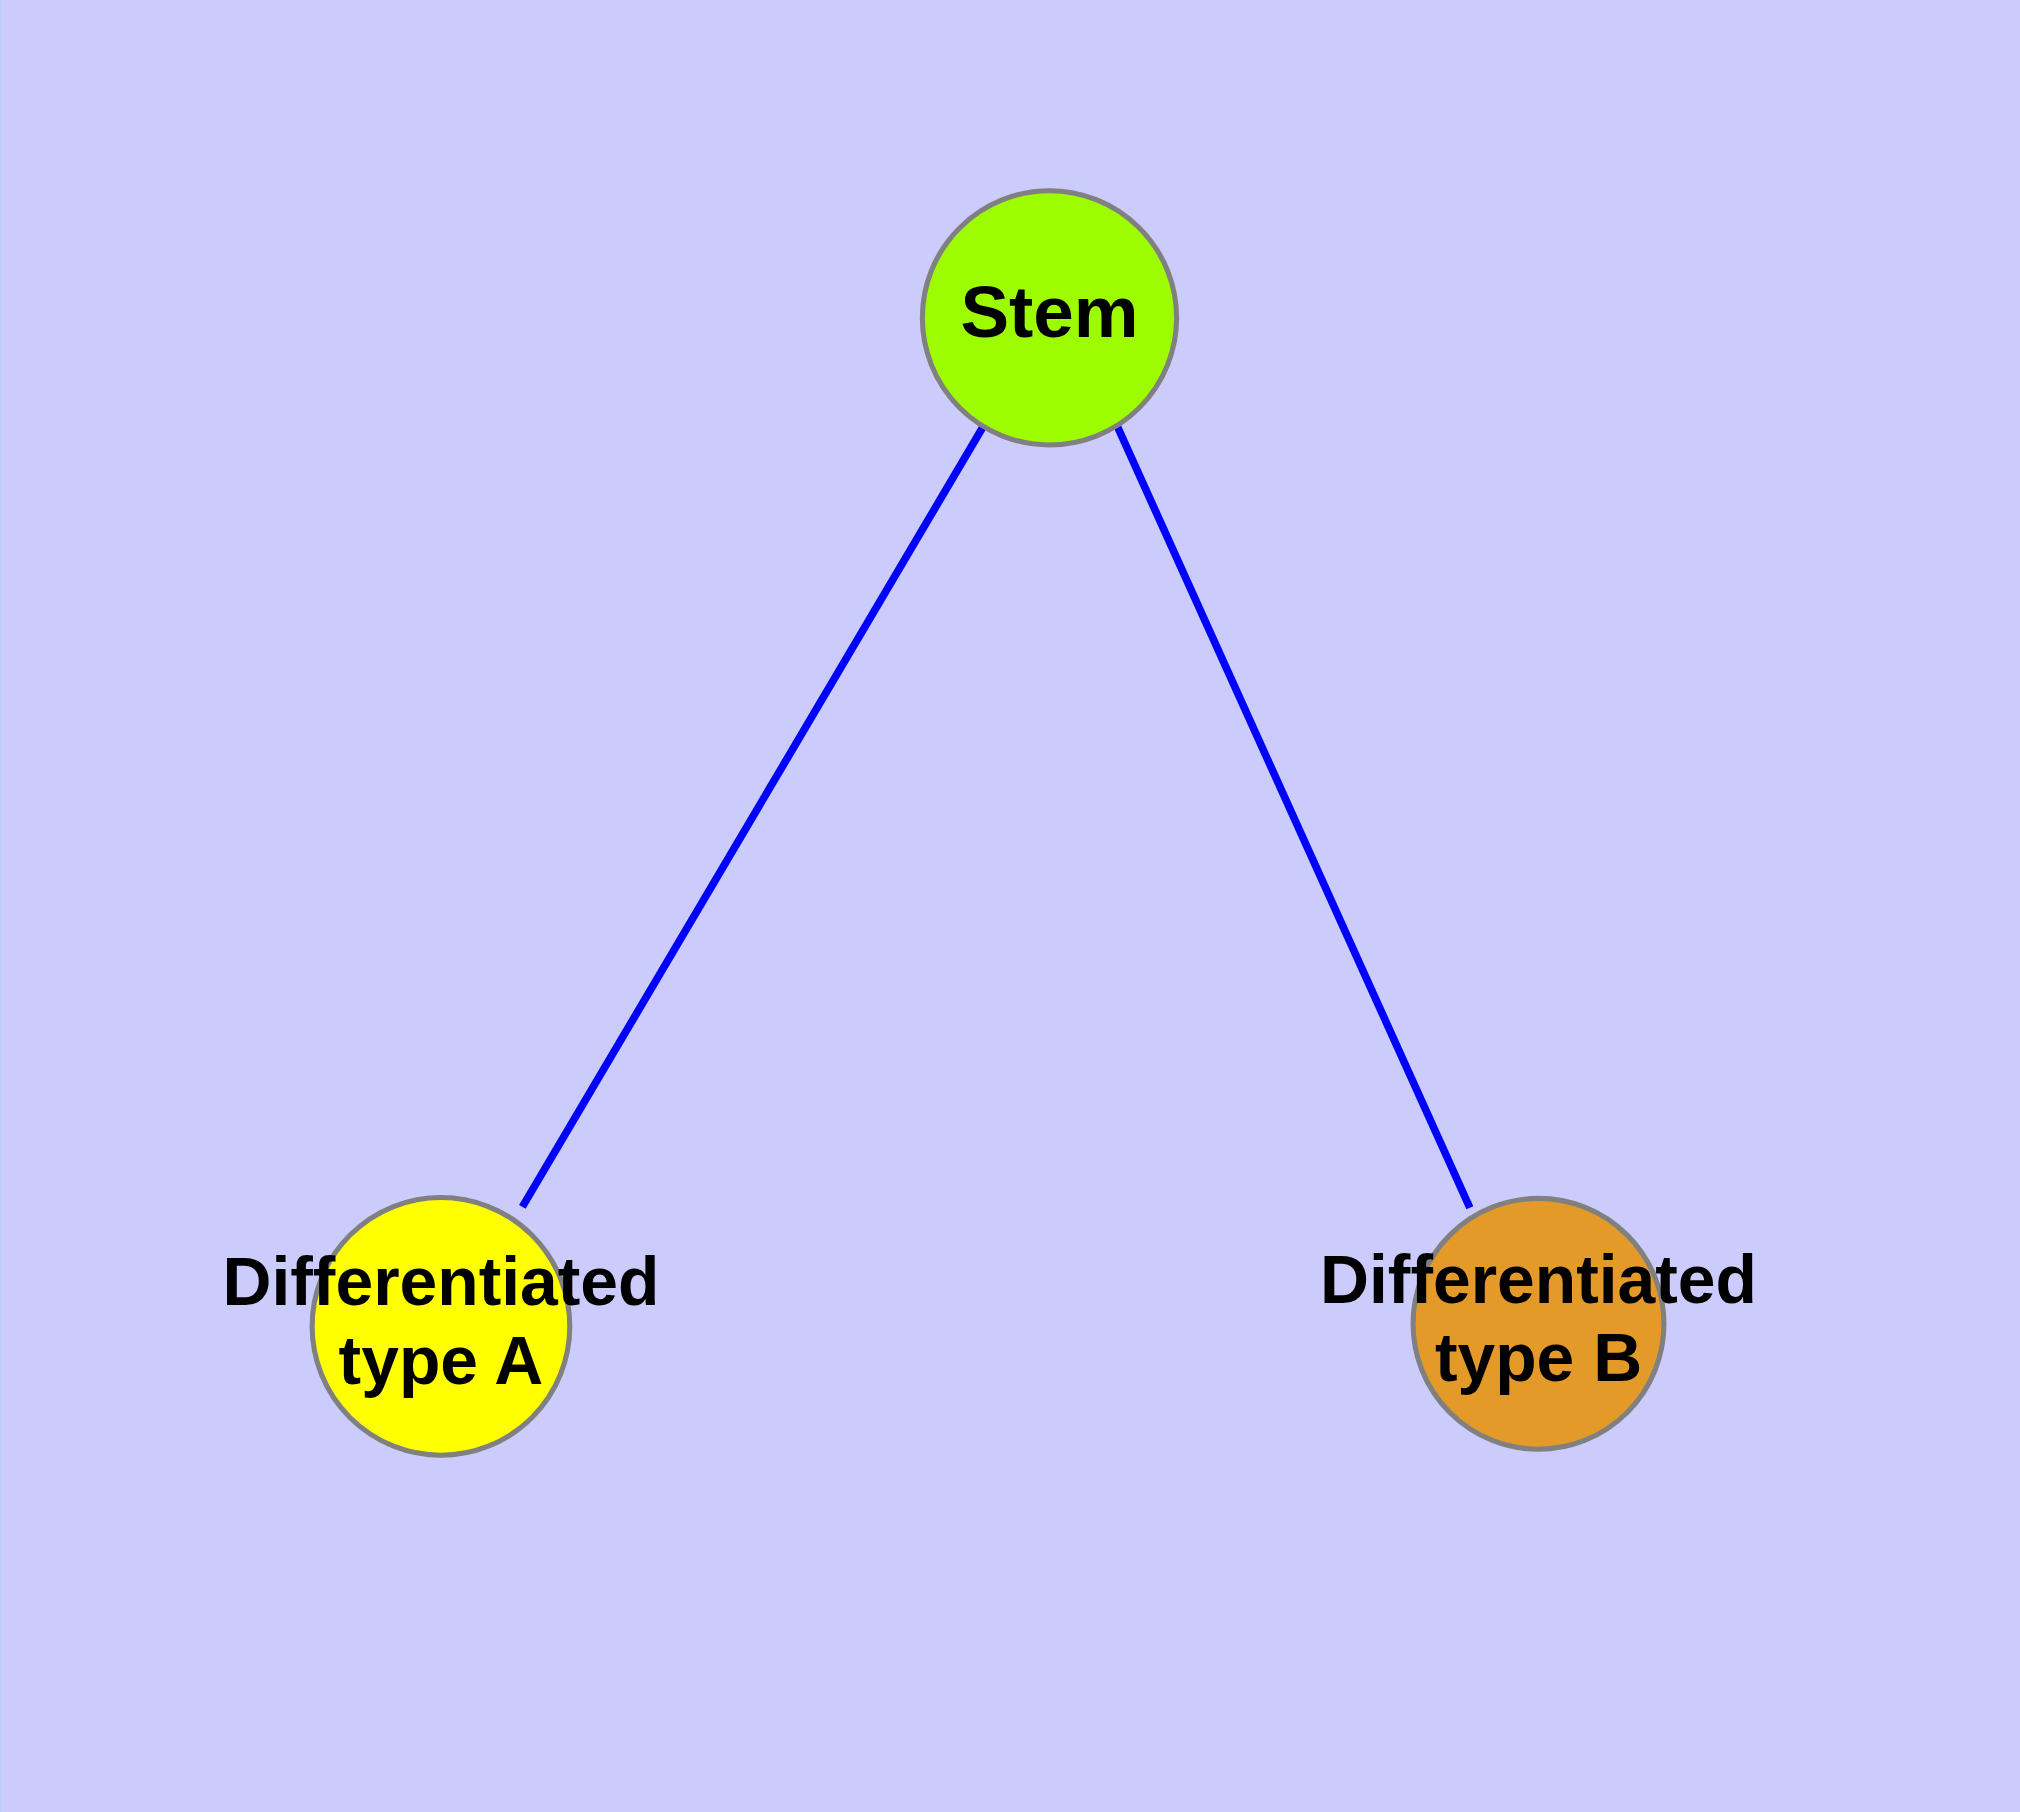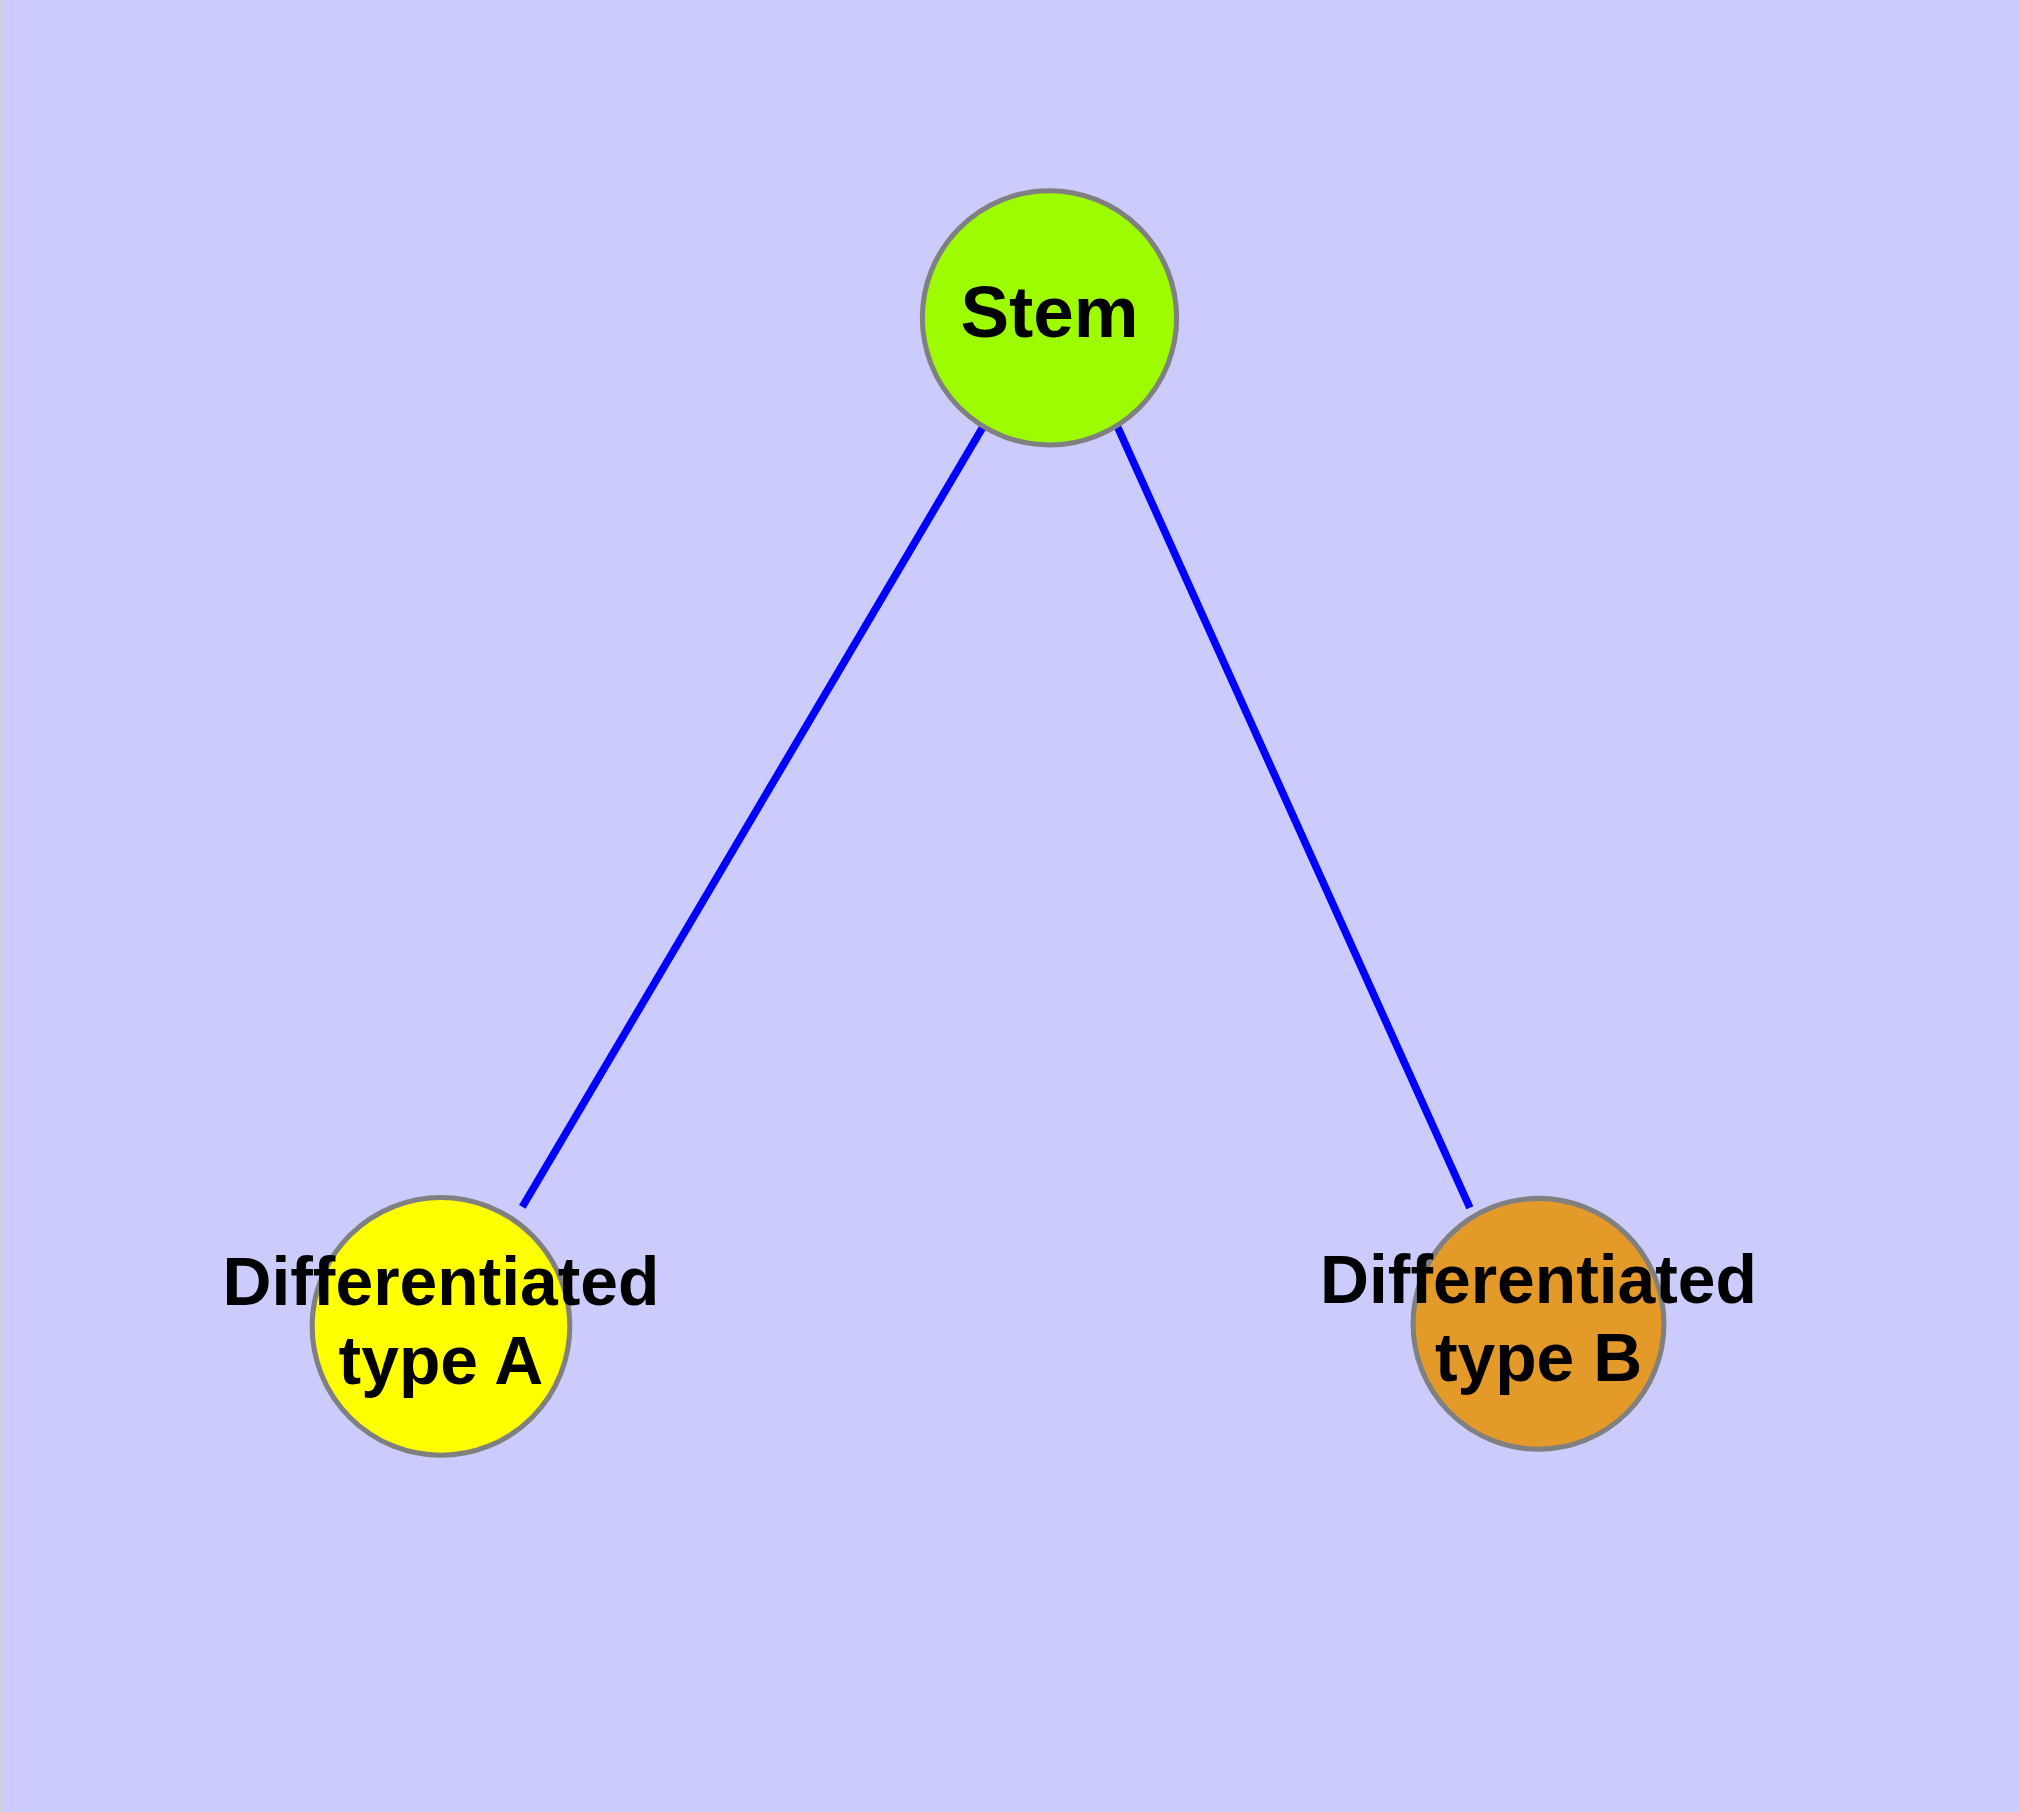--- a/index.html
+++ b/index.html
@@ -29,21 +29,21 @@
     font-weight: bold;
     fill: #000000;
     text-anchor: middle;
     dominant-baseline: middle;
     paint-order: normal;
   }
 </style>
 </head>
 <body>
 
-<div id="canvas" style="background: #fde047; width: 2021px; height: 1812px;">
+<div id="canvas" style="background: #5eead4; width: 2021px; height: 1812px;">
   <svg id="graph-svg" viewBox="0 0 2384 2138" xmlns="http://www.w3.org/2000/svg" aria-label="node link diagram" style="width: 2021px; height: 1812px;">
     <rect id="bg-rect" x="0" y="0" width="2384" height="2138" fill="#ccccfc"></rect>
     <g id="edges-layer">
         <line x1="1160" y1="503" x2="616" y2="1424" stroke="#0000ff" stroke-width="9" stroke-linecap="butt"></line>
         <line x1="1318" y1="503" x2="1734" y2="1425" stroke="#0000ff" stroke-width="9" stroke-linecap="butt"></line>
       </g>
     <g id="nodes-layer">
         <g>
           <circle cx="1238" cy="375" r="150" fill="#9efc00" stroke="#808080" stroke-width="6"></circle>
           <text class="node-label" x="1238" y="375" font-size="86"><tspan x="1238">Stem</tspan></text>

